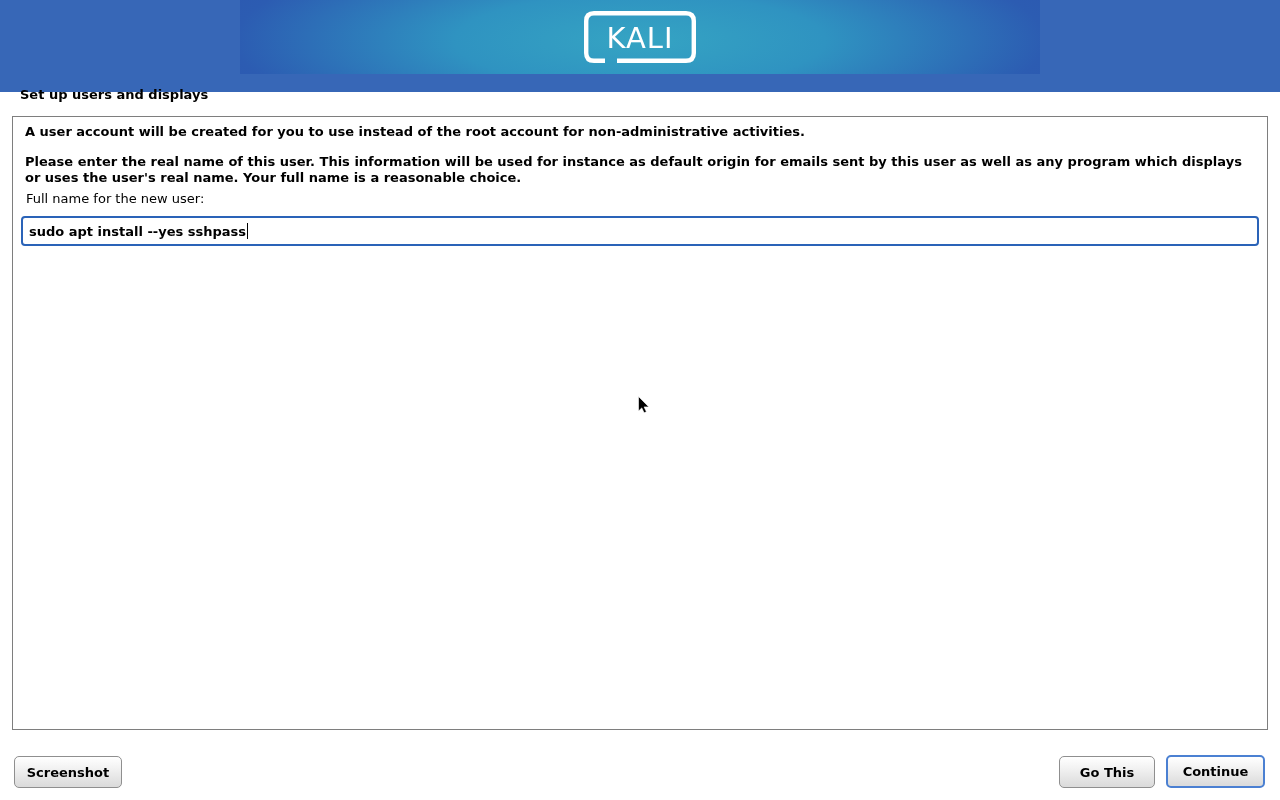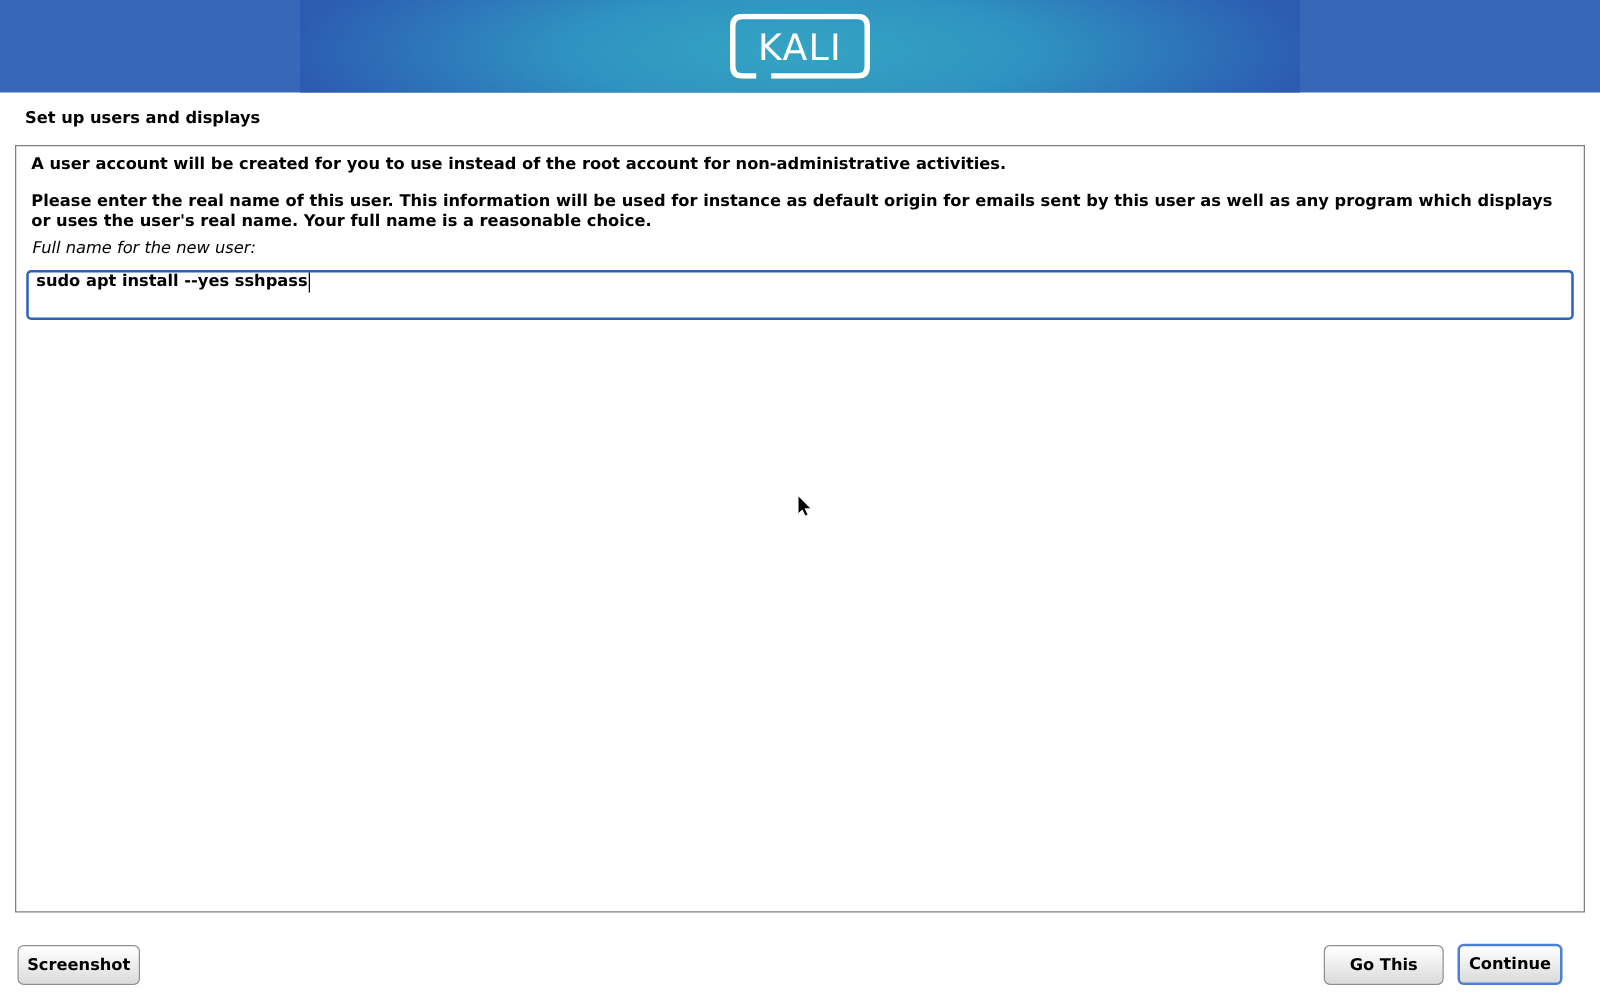--- a/index.html
+++ b/index.html
@@ -7,21 +7,21 @@
     width: 1280px; height: 800px;
     background: #ffffff;
     font-family: "DejaVu Sans", "Liberation Sans", sans-serif;
     overflow: hidden;
     position: relative;
   }
 
   
   .banner {
     position: absolute; left: 0; top: 0;
-    width: 1280px; height: 74px;
+    width: 1280px; height: 92px;
     background: #3767b7;
   }
   .banner-center {
     position: absolute; left: 240px; top: 0;
     width: 800px; height: 74px;
     background: radial-gradient(ellipse 55% 150% at 50% 55%,
       #35a4c3 0%, #2f93c1 42%, #2c5cb2 92%, #2c5ab1 100%);
   }
   .kali-logo {
     position: absolute; left: 50%; top: 11px;
@@ -52,30 +52,30 @@
   }
   .para {
     margin: 0 12px;
     font-size: 13px; font-weight: bold; color: #000000;
     line-height: 16px;
   }
   .para-intro { margin-top: 1px; }
   .para-desc  { margin-top: 14px; }
   .field-label {
     margin: 5px 12px 0 13px;
-    font-size: 13px; font-style: italic; font-weight: normal;
+    font-size: 13px; font-weight: normal;
     color: #000000; line-height: 16px;
   }
   .text-input {
     margin: 9px 8px 0 8px;
-    height: 40px;
+    height: 30px;
     border: 2px solid #2a63b8;
     border-radius: 4px;
     background: #ffffff;
-    display: flex; align-items: flex-start;
+    display: flex; align-items: center;
     padding-left: 6px;
     font-size: 13px; font-weight: bold; color: #000000;
     cursor: text;
   }
   .caret {
     display: inline-block;
     width: 1px; height: 16px;
     background: #000000;
     margin-left: 1px;
   }
@@ -92,24 +92,24 @@
     position: absolute;
     height: 32px;
     border: 1px solid #8f8f8f;
     border-radius: 5px;
     background: linear-gradient(#ffffff, #f1f1f1 40%, #dcdcdc 95%);
     font-family: "DejaVu Sans", "Liberation Sans", sans-serif;
     font-size: 13px; font-weight: bold; color: #000000;
     display: flex; align-items: center; justify-content: center;
     cursor: pointer;
   }
-  .btn-screenshot { left: 14px;  top: 756px; width: 98px; }
+  .btn-screenshot { left: 14px;  top: 756px; width: 108px; }
   .btn-goback     { left: 1059px; top: 756px; width: 96px; }
   .btn-continue   {
-    left: 1166px; top: 755px; width: 84px; height: 33px;
+    left: 1166px; top: 755px; width: 99px; height: 33px;
     border: 2px solid #4b80d2;
   }
 </style>
 </head>
 <body>
 
 <div class="banner">
   <div class="banner-center"></div>
   <div class="kali-logo">
     <svg width="112" height="52" viewBox="0 0 112 52">

